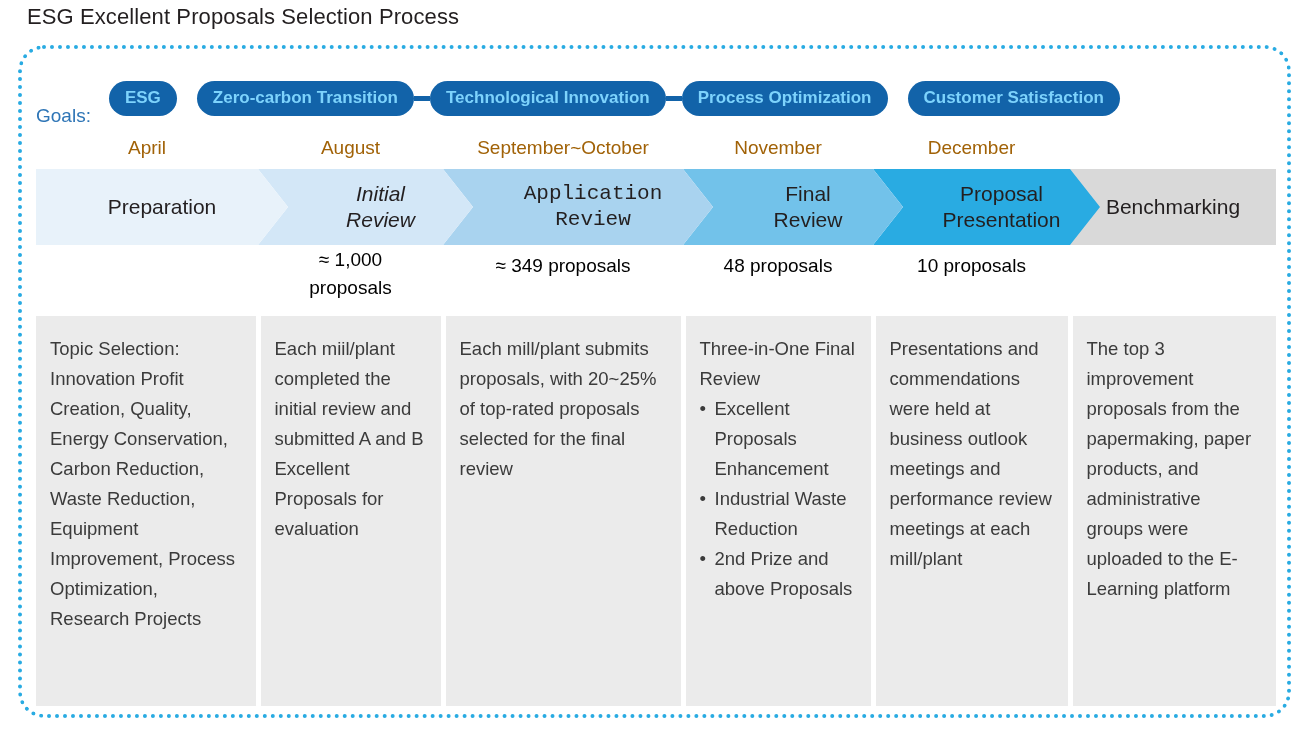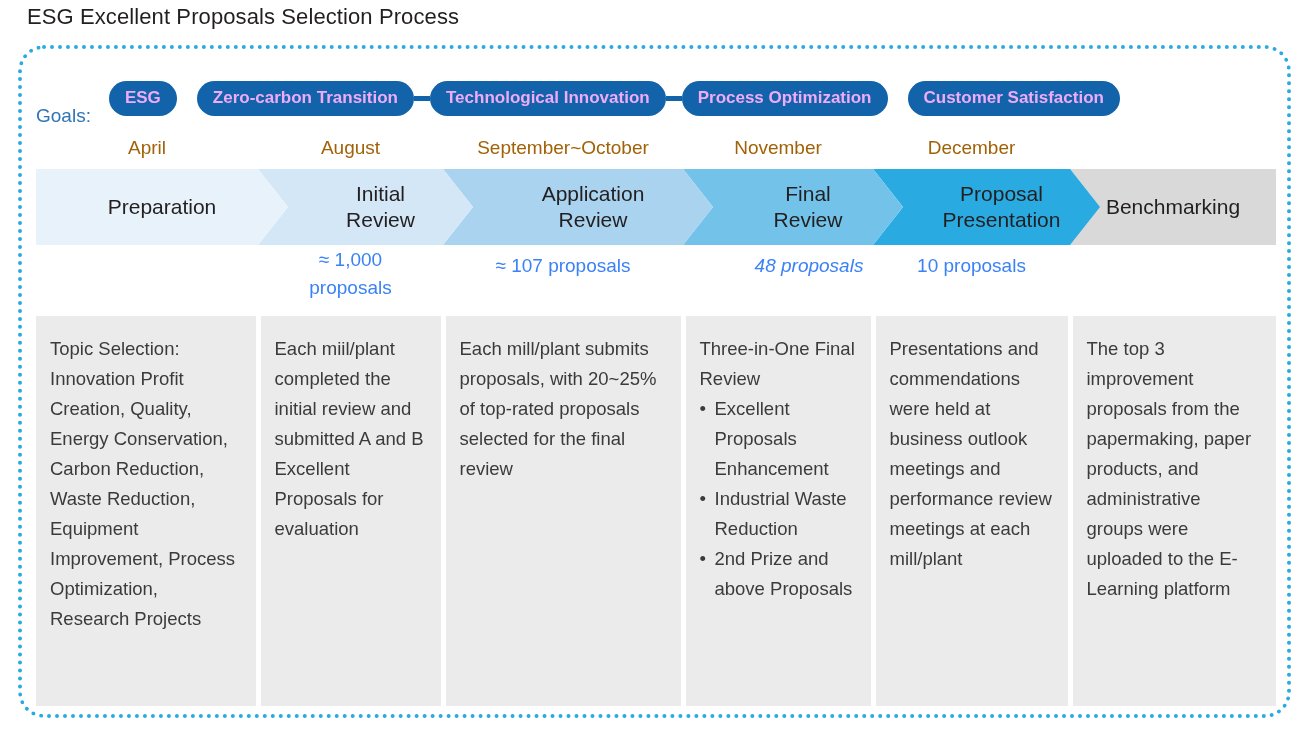--- a/index.html
+++ b/index.html
@@ -57,21 +57,21 @@
   }
   .goals-label {
     font-size: 19px;
     color: #2e75b6;
     margin-right: 18px;
     white-space: nowrap;
     margin-top: 36px;
   }
   .pill {
     background: #1263a9;
-    color: #f0abfc;
+    color: #7dd3fc;
     font-size: 17px;
     font-weight: bold;
     border-radius: 18px;
     height: 35px;
     display: flex;
     align-items: center;
     justify-content: center;
     padding: 0 16px;
     white-space: nowrap;
     box-sizing: border-box;
@@ -136,21 +136,21 @@
     top: 252px;
     width: 1240px;
     height: 56px;
   }
   .count {
     position: absolute;
     top: 0;
     text-align: center;
     font-size: 19px;
     line-height: 28px;
-    color: #3b82f6;
+    color: #000000;
   }
 
   
   .details-row {
     position: absolute;
     left: 36px;
     top: 316px;
     width: 1240px;
     height: 488px;
   }
@@ -214,46 +214,46 @@
     <div class="month" style="position: absolute; left: 647px; width: 190px;">November</div>
     <div class="month" style="position: absolute; left: 837px; width: 197px;">December</div>
     <div class="month" style="position: absolute; left: 1034px; width: 206px;"></div>
   </div>
 
   <div class="stages-row">
     <div class="stage" style="left: 0px; width: 252px; background: rgb(232, 242, 250); z-index: 10; clip-path: polygon(0px 0px, 222px 0px, 252px 50%, 222px 100%, 0px 100%);">
       <span class="stage-label" style="white-space: pre-line;">Preparation</span>
     </div>
     <div class="stage" style="left: 222px; width: 215px; background: rgb(211, 231, 247); z-index: 9; clip-path: polygon(0px 0px, 185px 0px, 215px 50%, 185px 100%, 0px 100%, 30px 50%); padding-left: 30px;">
-      <span class="stage-label" style="white-space: pre-line;">Initial
+      <span class="stage-label" style="white-space: pre-line; font-style: italic;">Initial
 Review</span>
     </div>
     <div class="stage" style="left: 407px; width: 270px; background: rgb(169, 211, 239); z-index: 8; clip-path: polygon(0px 0px, 240px 0px, 270px 50%, 240px 100%, 0px 100%, 30px 50%); padding-left: 30px;">
-      <span class="stage-label" style="white-space: pre-line;">Application
+      <span class="stage-label" style="white-space: pre-line; font-family: Liberation Mono, monospace;">Application
 Review</span>
     </div>
     <div class="stage" style="left: 647px; width: 220px; background: rgb(114, 194, 234); z-index: 7; clip-path: polygon(0px 0px, 190px 0px, 220px 50%, 190px 100%, 0px 100%, 30px 50%); padding-left: 30px;">
       <span class="stage-label" style="white-space: pre-line;">Final
 Review</span>
     </div>
     <div class="stage" style="left: 837px; width: 227px; background: rgb(41, 171, 226); z-index: 6; clip-path: polygon(0px 0px, 197px 0px, 227px 50%, 197px 100%, 0px 100%, 30px 50%); padding-left: 30px;">
       <span class="stage-label" style="white-space: pre-line;">Proposal
 Presentation</span>
     </div>
     <div class="stage" style="left: 1034px; width: 206px; background: rgb(217, 217, 217); z-index: 5; clip-path: none;">
       <span class="stage-label" style="white-space: pre-line;">Benchmarking</span>
     </div>
   </div>
 
   <div class="counts-row">
     <div class="count" style="left: 0px; width: 222px; white-space: pre-line;"></div>
     <div class="count" style="left: 222px; width: 185px; white-space: pre-line; top: -6px;">≈ 1,000
 proposals</div>
-    <div class="count" style="left: 407px; width: 240px; white-space: pre-line;">≈ 107 proposals</div>
-    <div class="count" style="left: 678px; width: 190px; white-space: pre-line; font-style: italic;">48 proposals</div>
+    <div class="count" style="left: 407px; width: 240px; white-space: pre-line;">≈ 349 proposals</div>
+    <div class="count" style="left: 647px; width: 190px; white-space: pre-line;">48 proposals</div>
     <div class="count" style="left: 837px; width: 197px; white-space: pre-line;">10 proposals</div>
     <div class="count" style="left: 1034px; width: 206px; white-space: pre-line;"></div>
   </div>
 
   <div class="details-row">
     <div class="detail-col" style="left: 0px; width: 219.5px;">
       <div class="detail-inner">
         <p>Topic Selection: Innovation Profit Creation, Quality, Energy Conservation, Carbon Reduction, Waste Reduction, Equipment Improvement, Process Optimization, Research Projects</p>
       </div>
     </div>

